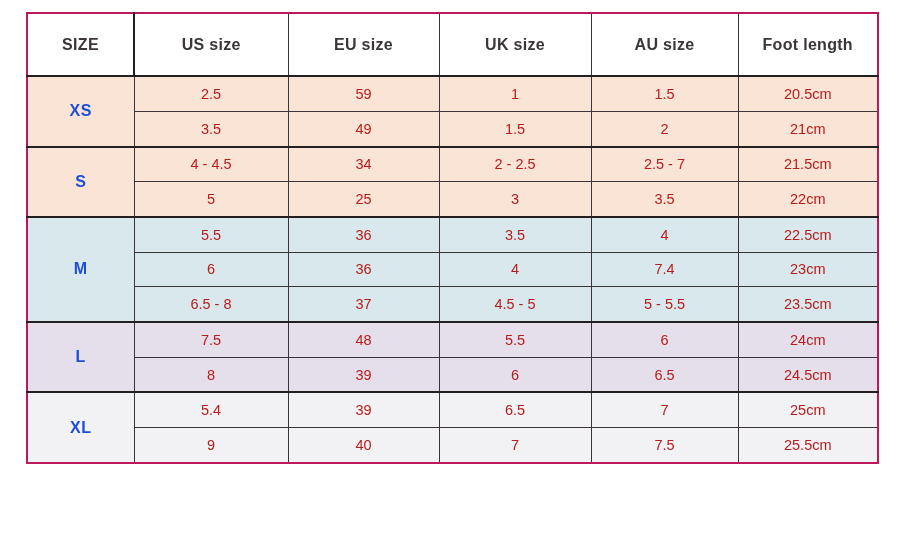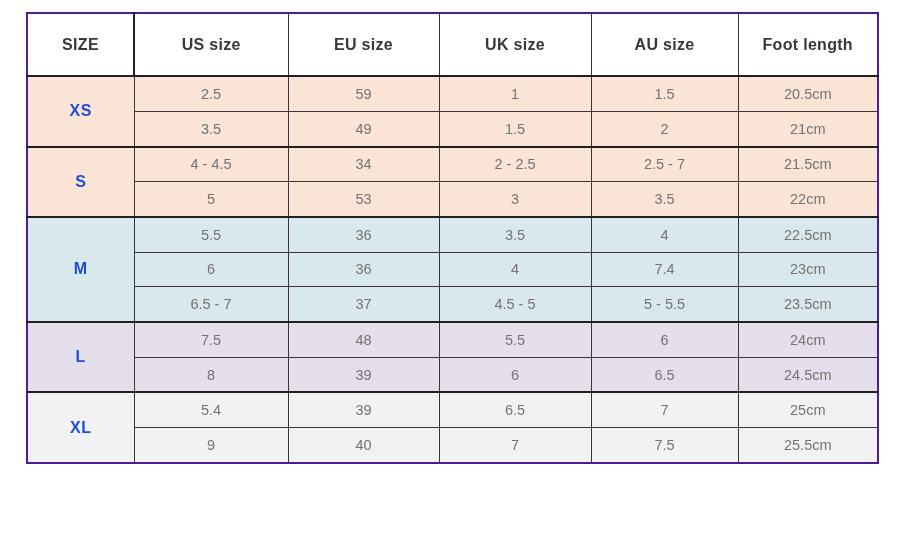--- a/index.html
+++ b/index.html
@@ -20,21 +20,21 @@
     top: 12px;
     width: 851px;
     height: 515px;
   }
 
   table.size-chart {
     border-collapse: collapse;
     table-layout: fixed;
     width: 851px;
     height: 452px;
-    border: 2px solid #4c1d95;
+    border: 2px solid #be185d;
   }
 
   table.size-chart col.c-size      { width: 107px; }
   table.size-chart col.c-us        { width: 154px; }
   table.size-chart col.c-eu        { width: 151px; }
   table.size-chart col.c-uk        { width: 152px; }
   table.size-chart col.c-au        { width: 147px; }
   table.size-chart col.c-foot      { width: 140px; }
 
   table.size-chart th,
@@ -50,21 +50,21 @@
     color: #3b3638;
     font-size: 16px;
     font-weight: bold;
     letter-spacing: 0.3px;
     height: 61px;
     border-bottom: 2px solid #231f20;
   }
 
   tbody td {
     font-size: 14.5px;
-    color: #737373;
+    color: #b91c1c;
     font-weight: normal;
   }
 
   td.group-label {
     font-size: 16px;
     font-weight: bold;
     color: #1d4ed8;
     letter-spacing: 0.5px;
   }
 
@@ -120,42 +120,42 @@
         <tr class="band-start" style="background: rgb(250, 228, 214);">
           <td class="group-label" rowspan="2">S</td>
           <td>4 - 4.5</td>
           <td>34</td>
           <td>2 - 2.5</td>
           <td>2.5 - 7</td>
           <td>21.5cm</td>
         </tr>
         <tr style="background: rgb(250, 228, 214);">
           <td>5</td>
-          <td>53</td>
+          <td>25</td>
           <td>3</td>
           <td>3.5</td>
           <td>22cm</td>
         </tr>
         <tr class="band-start" style="background: rgb(217, 232, 236);">
           <td class="group-label" rowspan="3">M</td>
           <td>5.5</td>
           <td>36</td>
           <td>3.5</td>
           <td>4</td>
           <td>22.5cm</td>
         </tr>
         <tr style="background: rgb(217, 232, 236);">
           <td>6</td>
           <td>36</td>
           <td>4</td>
           <td>7.4</td>
           <td>23cm</td>
         </tr>
         <tr style="background: rgb(217, 232, 236);">
-          <td>6.5 - 7</td>
+          <td>6.5 - 8</td>
           <td>37</td>
           <td>4.5 - 5</td>
           <td>5 - 5.5</td>
           <td>23.5cm</td>
         </tr>
         <tr class="band-start" style="background: rgb(228, 223, 234);">
           <td class="group-label" rowspan="2">L</td>
           <td>7.5</td>
           <td>48</td>
           <td>5.5</td>

